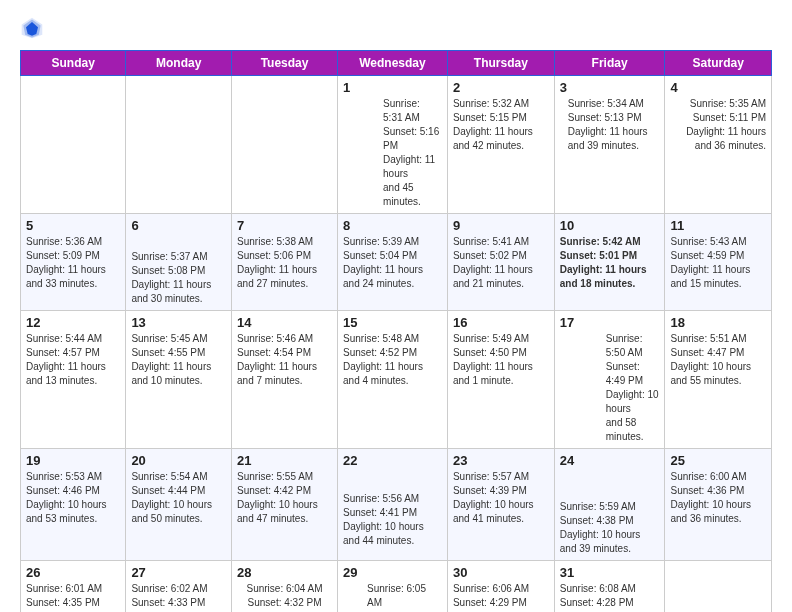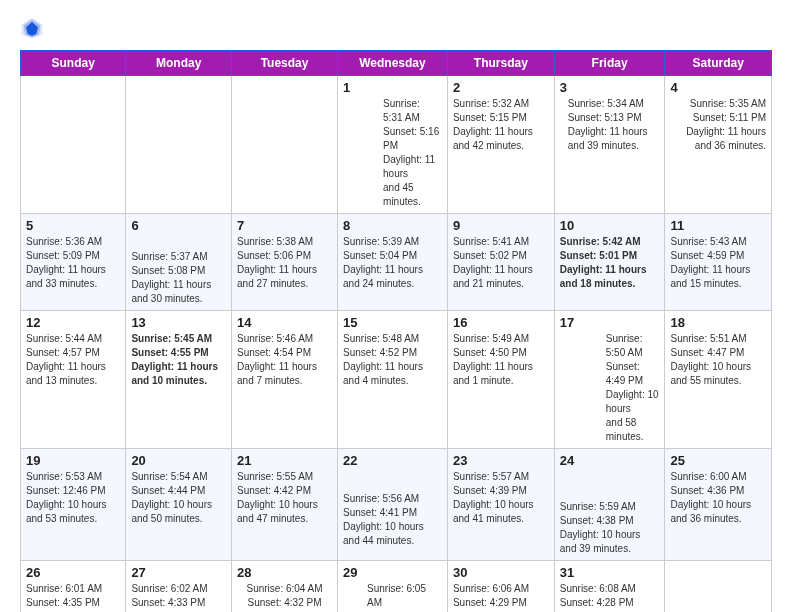--- a/index.html
+++ b/index.html
@@ -210,21 +210,21 @@
         <tr class="row-white">
           <td>
             <div class="day-num">12</div>
             <div class="day-info" style="white-space: pre-line;">Sunrise: 5:44 AM
 Sunset: 4:57 PM
 Daylight: 11 hours
 and 13 minutes.</div>
           </td>
           <td>
             <div class="day-num">13</div>
-            <div class="day-info" style="white-space: pre-line; font-weight: bold;">Sunrise: 5:45 AM
+            <div class="day-info" style="white-space: pre-line;">Sunrise: 5:45 AM
 Sunset: 4:55 PM
 Daylight: 11 hours
 and 10 minutes.</div>
           </td>
           <td>
             <div class="day-num">14</div>
             <div class="day-info" style="white-space: pre-line;">Sunrise: 5:46 AM
 Sunset: 4:54 PM
 Daylight: 11 hours
 and 7 minutes.</div>
@@ -255,21 +255,21 @@
             <div class="day-info" style="white-space: pre-line;">Sunrise: 5:51 AM
 Sunset: 4:47 PM
 Daylight: 10 hours
 and 55 minutes.</div>
           </td>
         </tr>
         <tr class="row-shaded">
           <td>
             <div class="day-num">19</div>
             <div class="day-info" style="white-space: pre-line;">Sunrise: 5:53 AM
-Sunset: 12:46 PM
+Sunset: 4:46 PM
 Daylight: 10 hours
 and 53 minutes.</div>
           </td>
           <td>
             <div class="day-num">20</div>
             <div class="day-info" style="white-space: pre-line;">Sunrise: 5:54 AM
 Sunset: 4:44 PM
 Daylight: 10 hours
 and 50 minutes.</div>
           </td>

